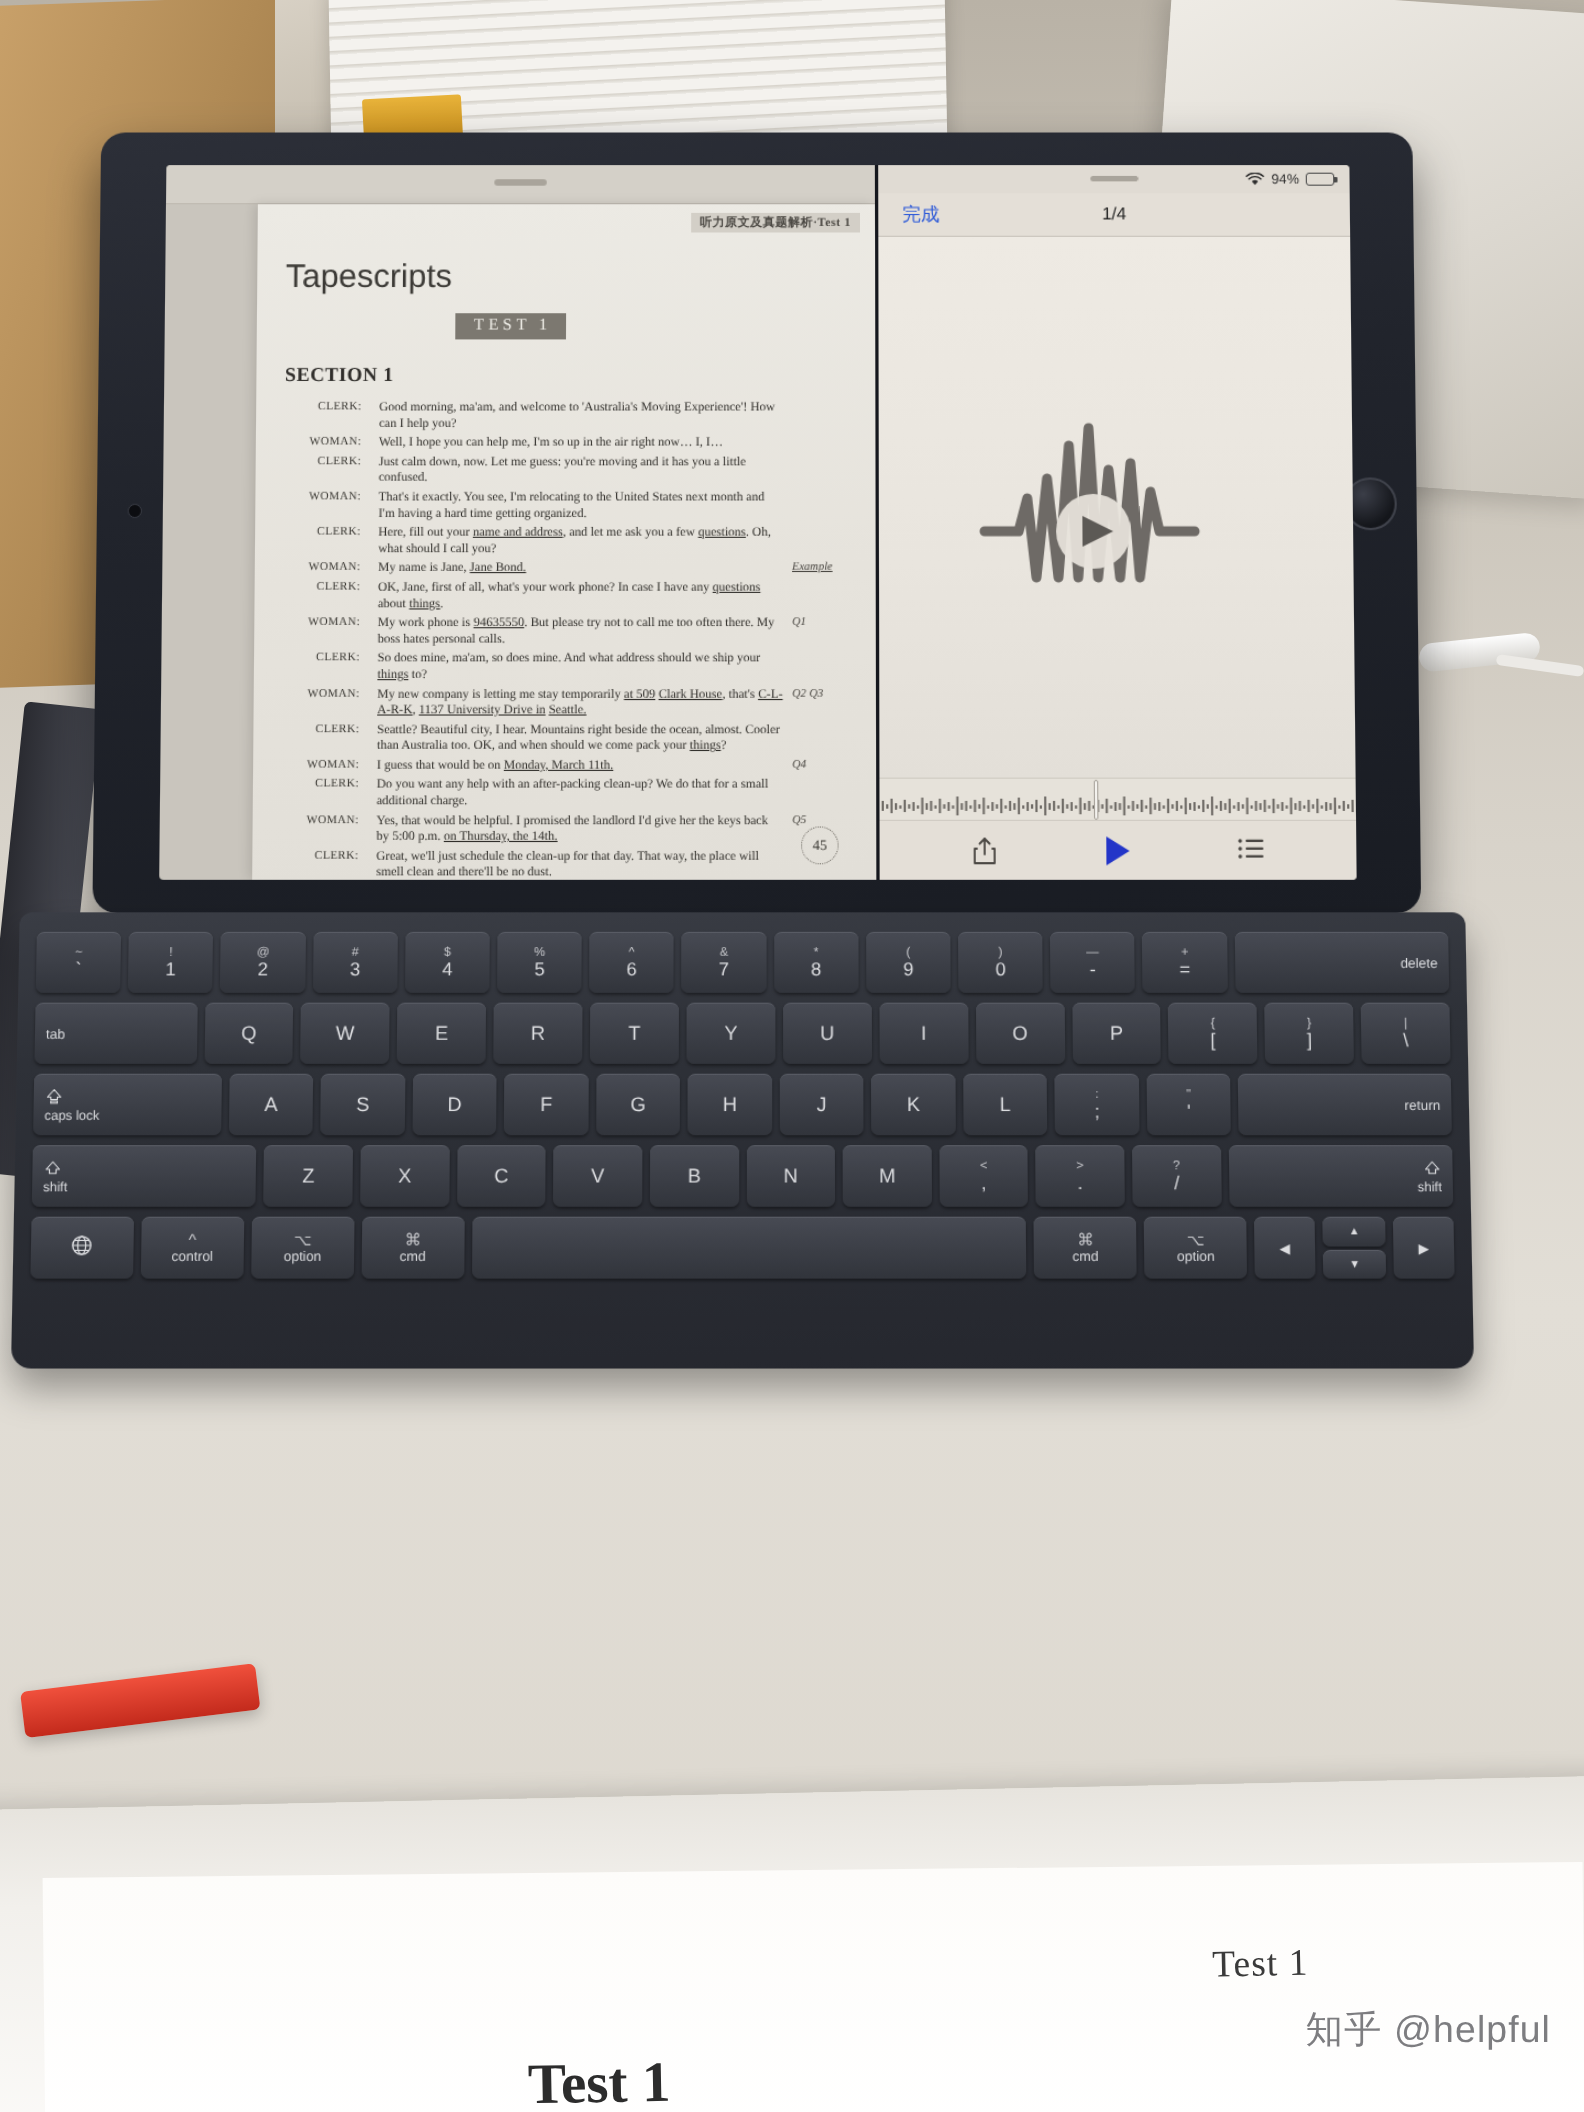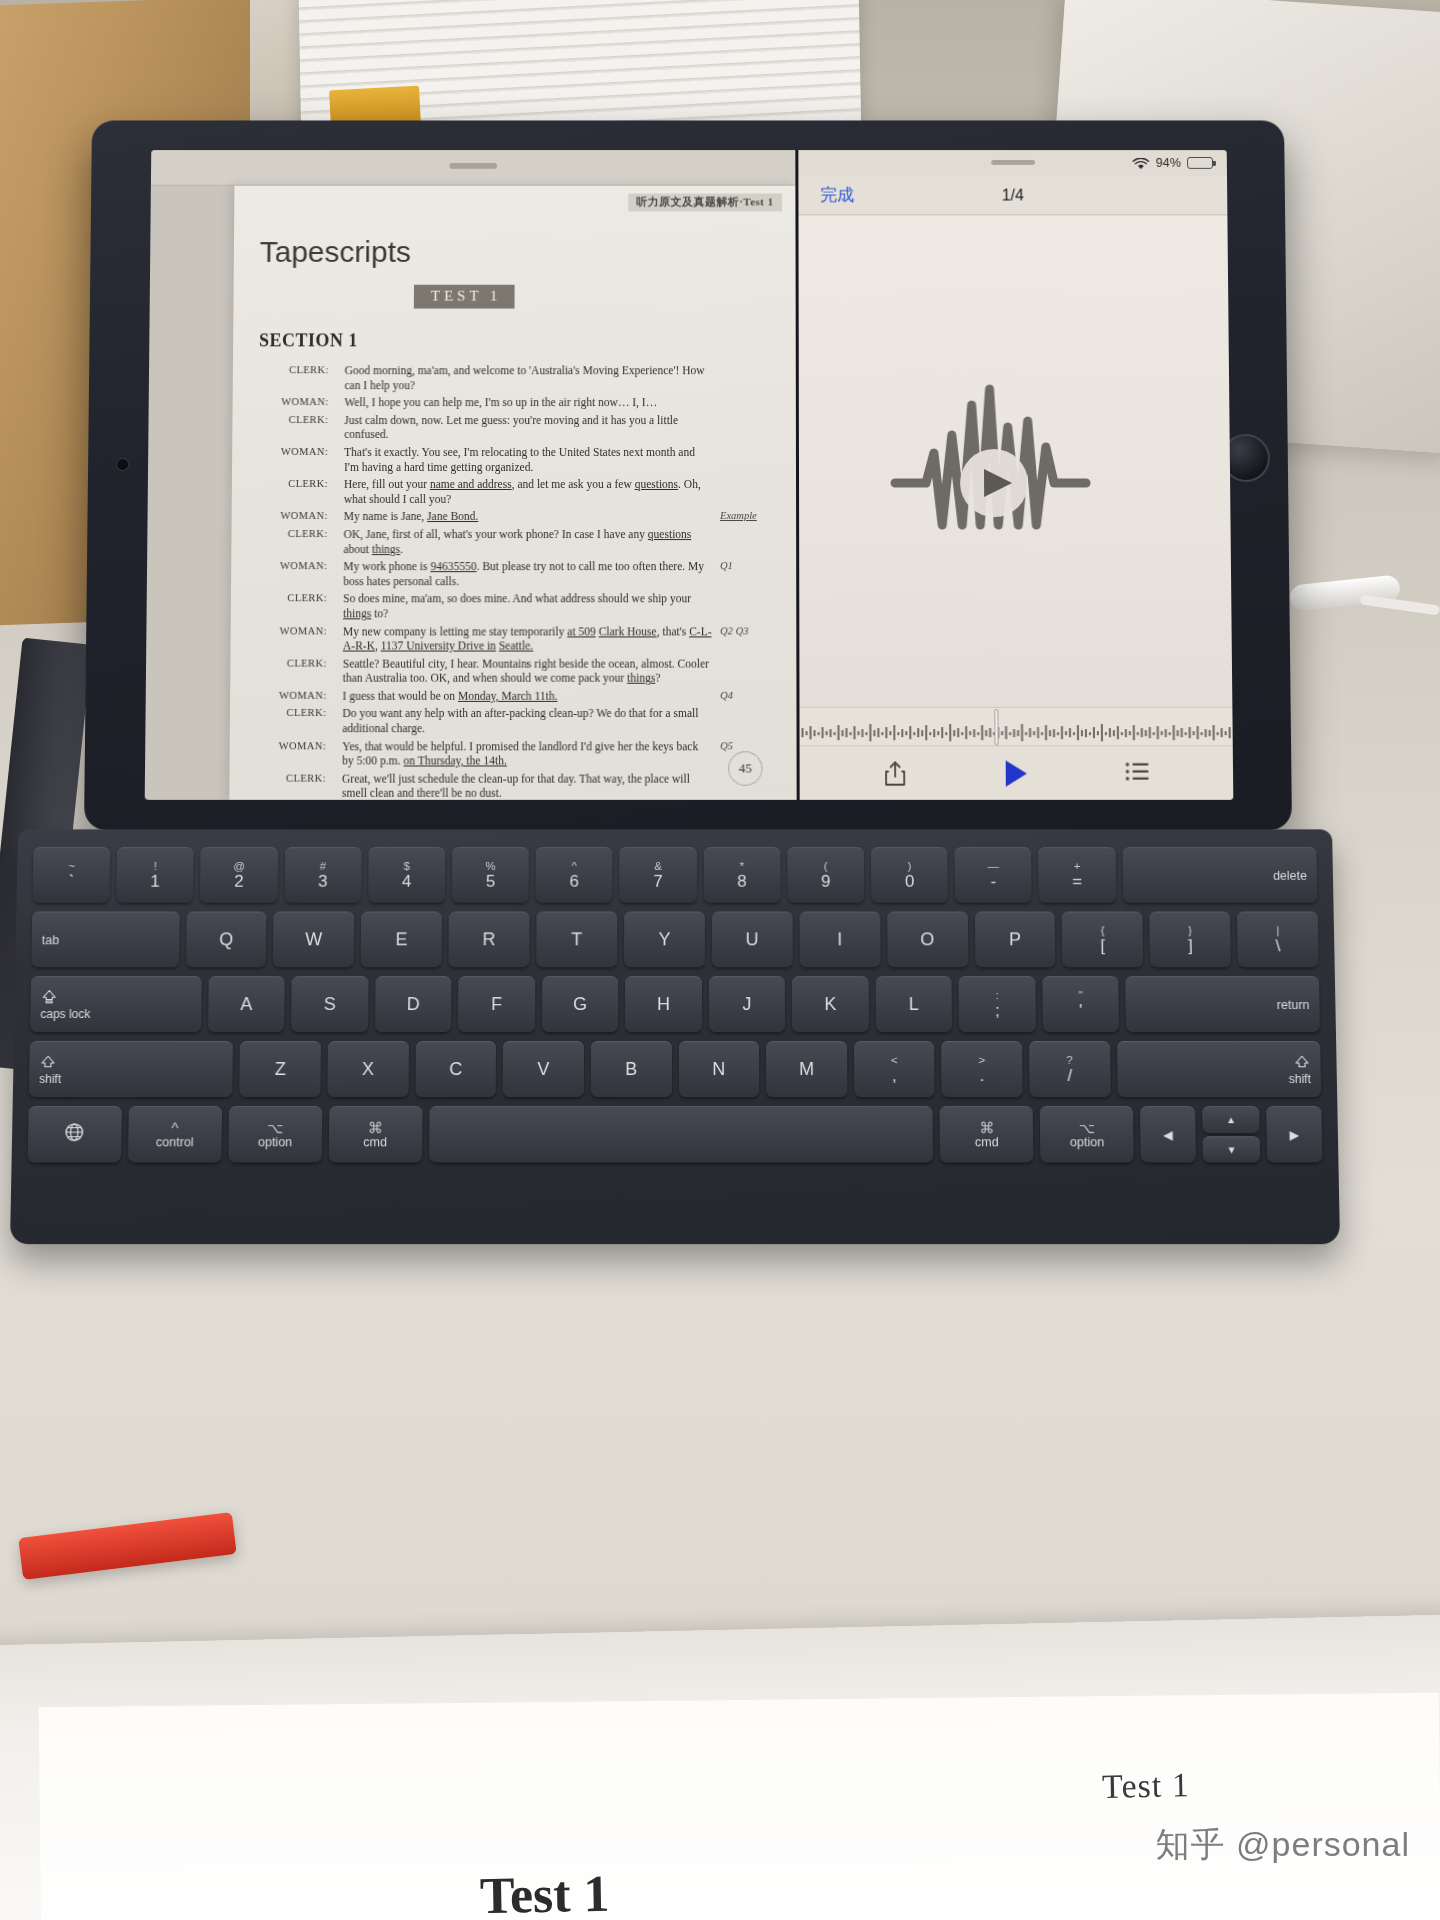--- a/index.html
+++ b/index.html
@@ -750,15 +750,15 @@
         </div>
         <div class="key small">▶</div>
       </div>
     </div>
 
   <div class="red-pen"></div>
   <div class="bottom-paper"></div>
   <div class="bottom-paper2"></div>
   <div class="bp-label">Test 1</div>
   <div class="bp-label2">Test 1</div>
-  <div class="watermark">知乎 @personal</div>
+  <div class="watermark">知乎 @helpful</div>
 
 </div>
 
 </body></html>

